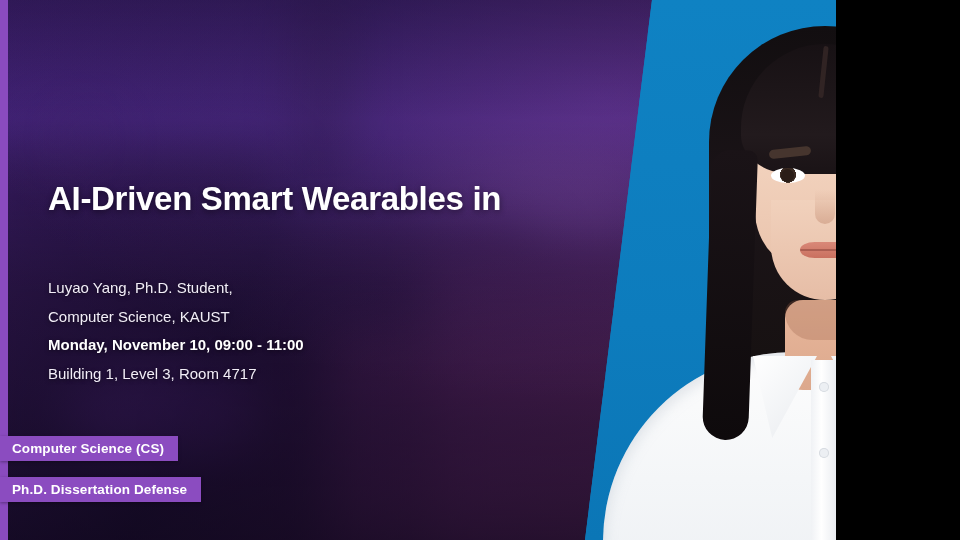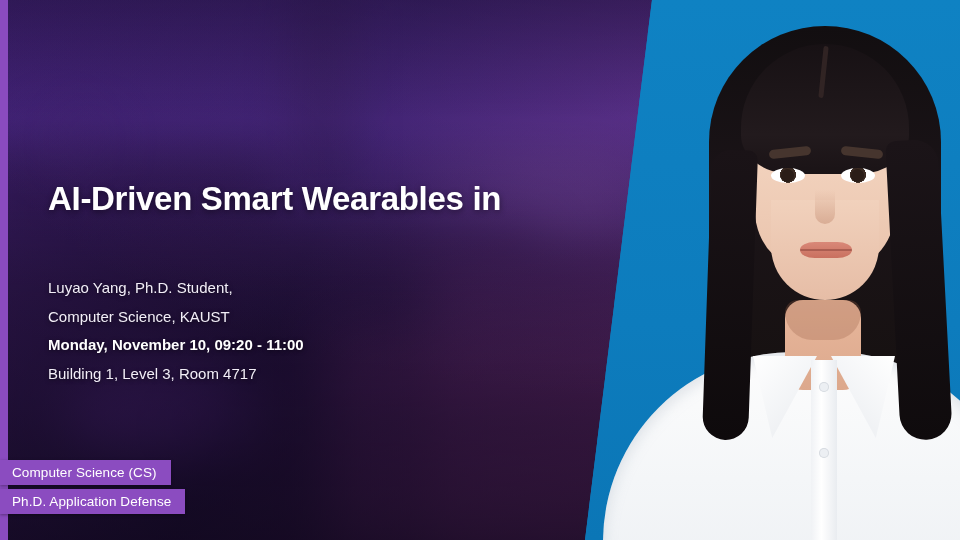--- a/index.html
+++ b/index.html
@@ -1,17 +1,17 @@
 <!DOCTYPE html>
 <html><head>
 <meta charset="utf-8">
 <style>
   html,body{margin:0;padding:0;background:#000;}
   .slide{
-    position:relative;width:960px;height:540px;overflow:hidden;
+    position:relative;width:836px;height:540px;overflow:hidden;
     font-family:"Liberation Sans",sans-serif;
     background:#404040;
   }
 
   
   .bg-photo{position:absolute;inset:0;overflow:hidden;}
   .photo-base{
     position:absolute;inset:-40px;
     background:
       
@@ -136,22 +136,22 @@
     position:absolute;top:274px;left:0;width:540px;
     color:#f2eef7;font-size:15px;line-height:28.5px;font-weight:400;
     text-shadow:0 1px 4px rgba(0,0,0,.5);
   }
   .details .bold{font-weight:700;color:#ffffff;}
 
   
   .badges{position:absolute;left:0;bottom:22px;z-index:8;}
   .badge{
     display:block;background:#8b4cc0;color:#fff;
-    font-size:13.5px;font-weight:400;letter-spacing:.1px;
-    padding:5px 14px 5px 12px;margin-bottom:4px;width:max-content;
+    font-size:13.5px;font-weight:700;letter-spacing:.1px;
+    padding:5px 14px 5px 12px;margin-bottom:16px;width:max-content;
     box-shadow:0 1px 3px rgba(0,0,0,.35);
   }
 </style>
 </head>
 <body>
 
 <div class="slide">
 
   <div class="bg-photo">
     <div class="photo-base"></div>
@@ -205,23 +205,23 @@
     </div>
   </div>
 
   <div class="content">
     <div class="title">
       <div>AI-Driven Smart Wearables in</div>
     </div>
     <div class="details">
       <div>Luyao Yang, Ph.D. Student,</div>
       <div>Computer Science, KAUST</div>
-      <div class="bold">Monday, November 10, 09:20 - 11:00</div>
+      <div class="bold">Monday, November 10, 09:00 - 11:00</div>
       <div>Building 1, Level 3, Room 4717</div>
     </div>
   </div>
 
   <div class="badges">
     <span class="badge">Computer Science (CS)</span>
-    <span class="badge">Ph.D. Application Defense</span>
+    <span class="badge">Ph.D. Dissertation Defense</span>
   </div>
 
 </div>
 
 </body></html>

